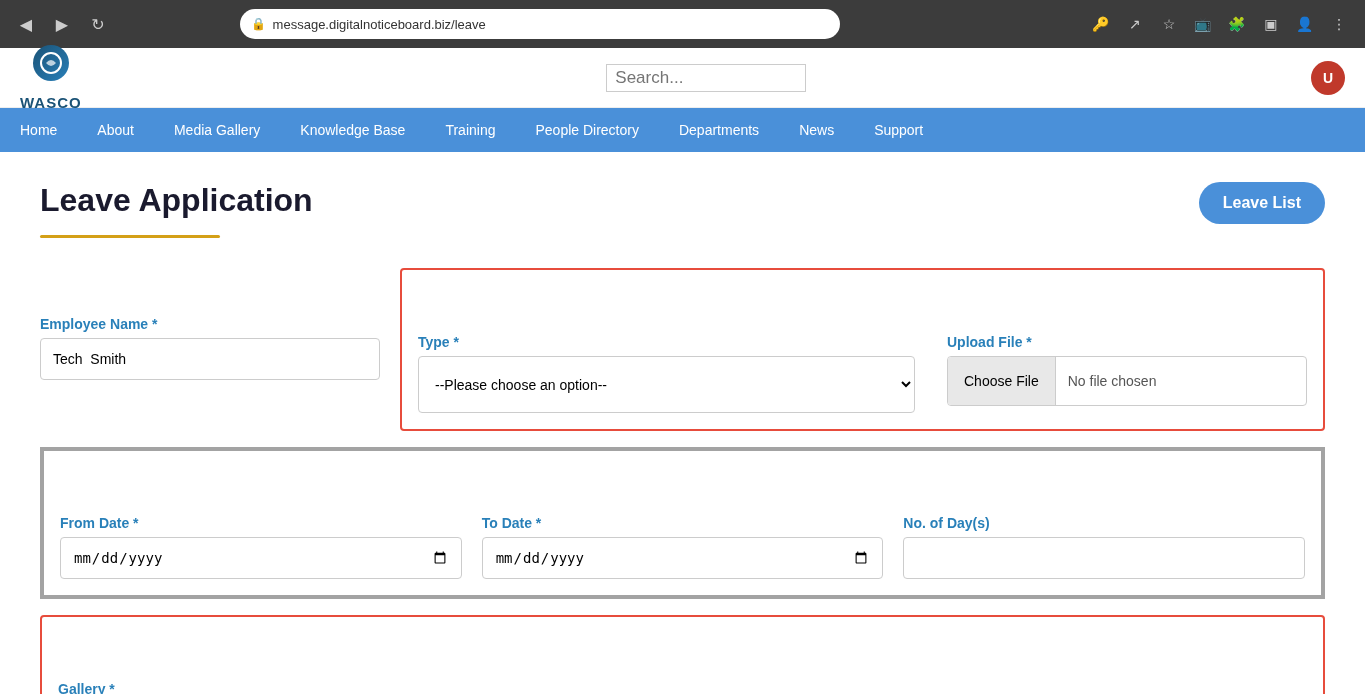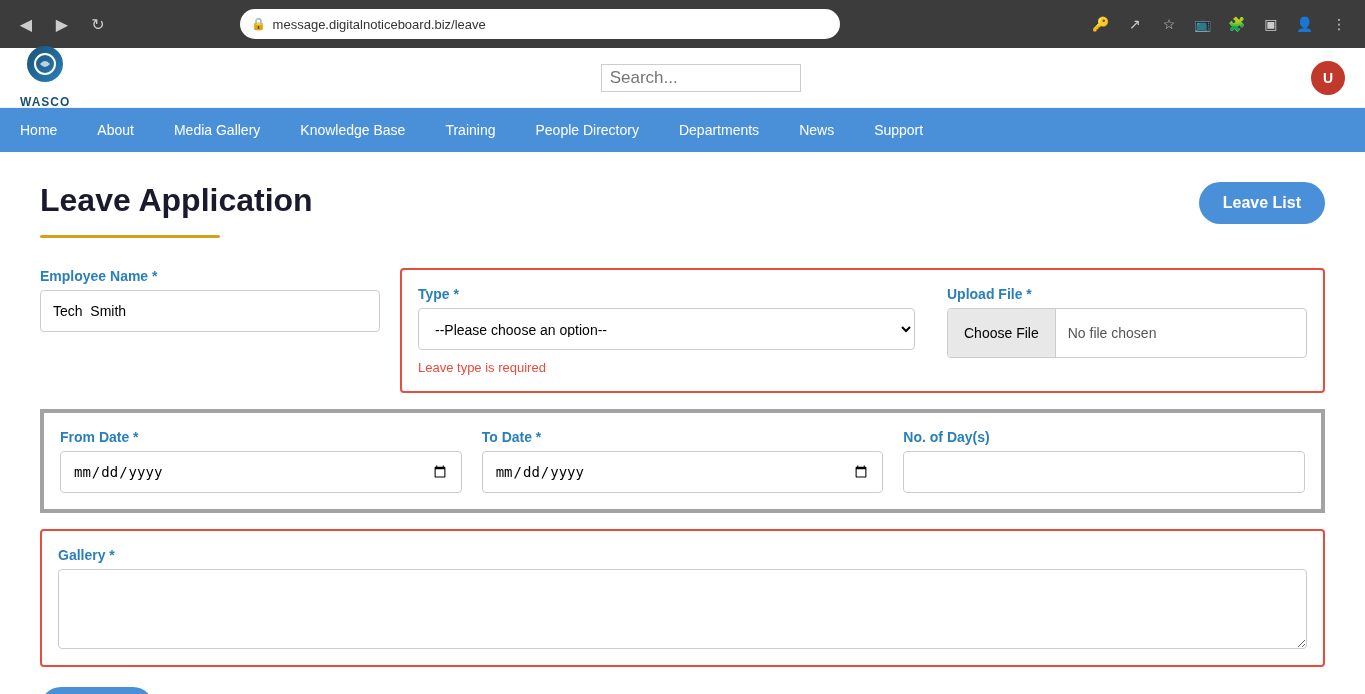--- a/index.html
+++ b/index.html
@@ -61,21 +61,21 @@
       flex-direction: column;
       align-items: center;
       margin-right: 20px;
     }
     .logo-circle {
       width: 36px; height: 36px;
       border-radius: 50%;
       background: linear-gradient(135deg, #1a5276, #2980b9);
       display: flex; align-items: center; justify-content: center;
     }
-    .logo-text { font-size: 12px; font-weight: bold; color: #1a5276; margin-top: 13px; letter-spacing: 1px; }
+    .logo-text { font-size: 15px; font-weight: bold; color: #1a5276; margin-top: 13px; letter-spacing: 1px; }
     .header-search {
       flex: 1;
       display: flex;
       justify-content: center;
     }
     .header-search input {
       width: 200px;
       height: 28px;
       border: 1px solid #ccc;
       border-radius: 4px;
@@ -164,20 +164,21 @@
     .form-group {
       display: flex;
       flex-direction: column;
       gap: 6px;
     }
 
     .form-group label {
       font-size: 14px;
       color: #2980b9;
       font-weight: 600;
+      margin-top: 48px;
     }
 
     .form-control {
       height: 42px;
       border: 1px solid #ccc;
       border-radius: 4px;
       padding: 0 12px;
       font-size: 14px;
       outline: none;
     }
@@ -199,21 +200,21 @@
 
     .type-group {
       flex: 1;
     }
 
     .upload-group {
       flex: 0 0 360px;
     }
 
     .select-control {
-      height: 42px;
+      height: 57px;
       border: 1px solid #ccc;
       border-radius: 4px;
       padding: 12px 12px;
       font-size: 14px;
       background: #fff;
       width: 100%;
       appearance: auto;
       outline: none;
     }
 
@@ -395,21 +396,20 @@
       <div class="form-group type-group">
         <label>Type *</label>
         <select class="select-control">
           <option>--Please choose an option--</option>
           <option>Annual Leave</option>
           <option>Sick Leave</option>
           <option>Maternity Leave</option>
           <option>Paternity Leave</option>
           <option>Unpaid Leave</option>
         </select>
-        <div class="validation-msg">Leave type is required</div>
       </div>
 
       <div class="form-group upload-group">
         <label>Upload File *</label>
         <div class="file-upload-wrapper">
           <button class="choose-file-btn">Choose File</button>
           <span class="no-file-text">No file chosen</span>
 
         </div>
       </div>

